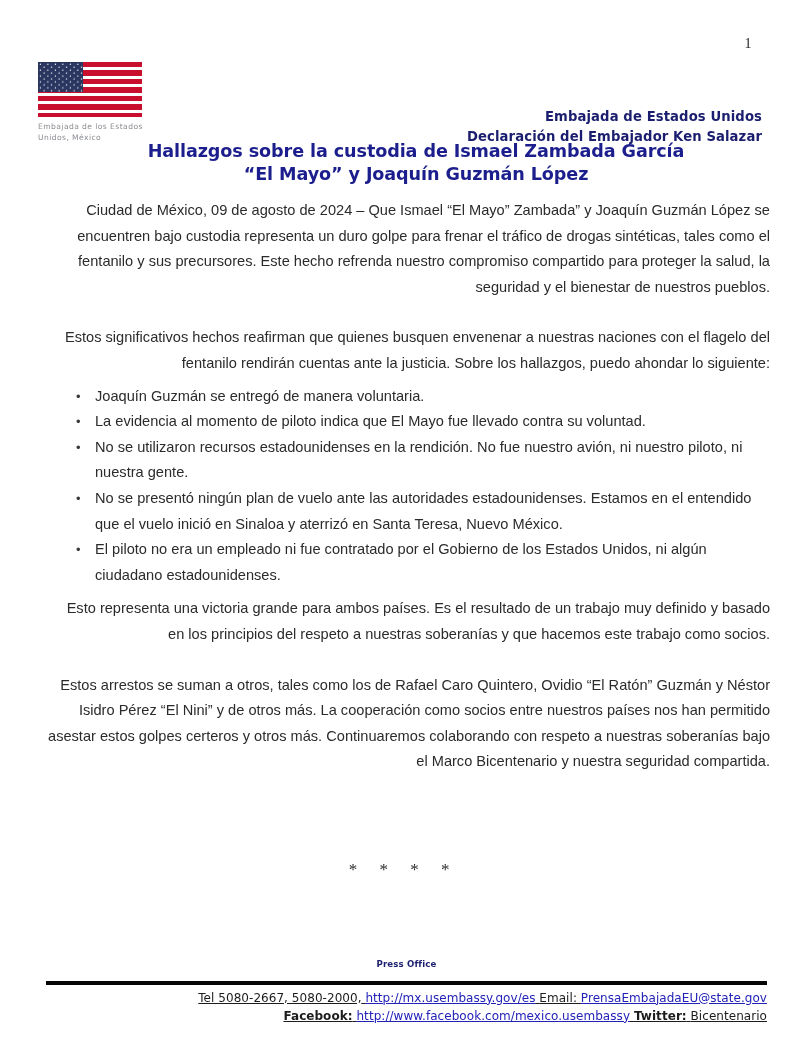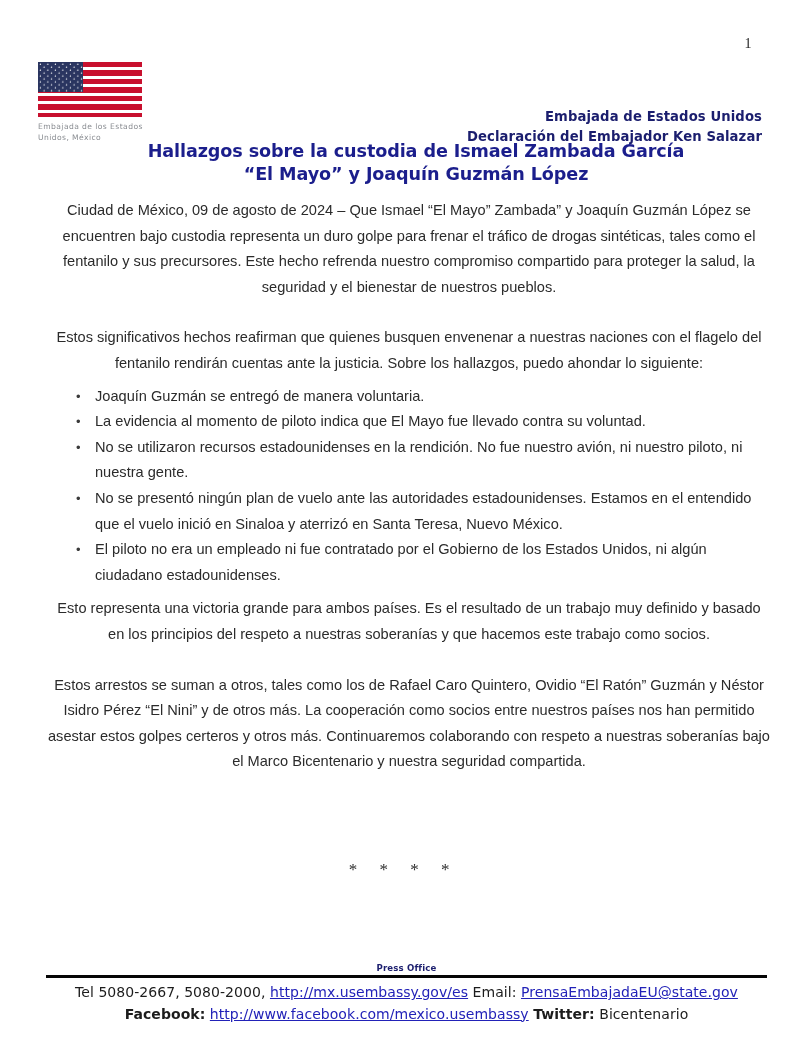--- a/index.html
+++ b/index.html
@@ -126,21 +126,21 @@
     top: 198px;
     left: 48px;
     width: 722px;
     font-family: "Liberation Sans", sans-serif;
     font-size: 14.6px;
     line-height: 25.6px;
     color: #2b2b2b;
   }
   .body-wrap p {
     margin: 0 0 25px 0;
-    text-align: center;
+    text-align: right;
   }
   .body-wrap p.tight { margin-bottom: 7px; }
 
   ul.findings {
     list-style: none;
     margin: 0 0 0 0;
     padding: 0;
   }
   ul.findings li {
     position: relative;
@@ -176,34 +176,35 @@
     right: 40px;
     bottom: 22px;
   }
   .footer .press-office {
     text-align: center;
     font-family: "DejaVu Sans", sans-serif;
     font-weight: bold;
     font-size: 8.6px;
     color: #1b1e6e;
     letter-spacing: 0.15px;
-    margin-bottom: 2px;
+    margin-bottom: 12px;
   }
   .footer .rule {
     height: 3.5px;
     background: #050505;
     margin-bottom: 4px;
   }
   .footer .contact {
-    text-align: center;
-    font-family: "DejaVu Sans", sans-serif;
-    font-size: 14px;
+    text-align: right;
+    font-family: "DejaVu Sans", sans-serif;
+    font-size: 12px;
     line-height: 1.52;
     color: #1c1c1c;
     letter-spacing: 0.05px;
+    text-decoration: underline;
   }
   .footer .contact .lnk {
     color: #2222b8;
     text-decoration: underline;
   }
   .footer .contact b { font-weight: bold; }
 </style>
 </head>
 <body>
 

